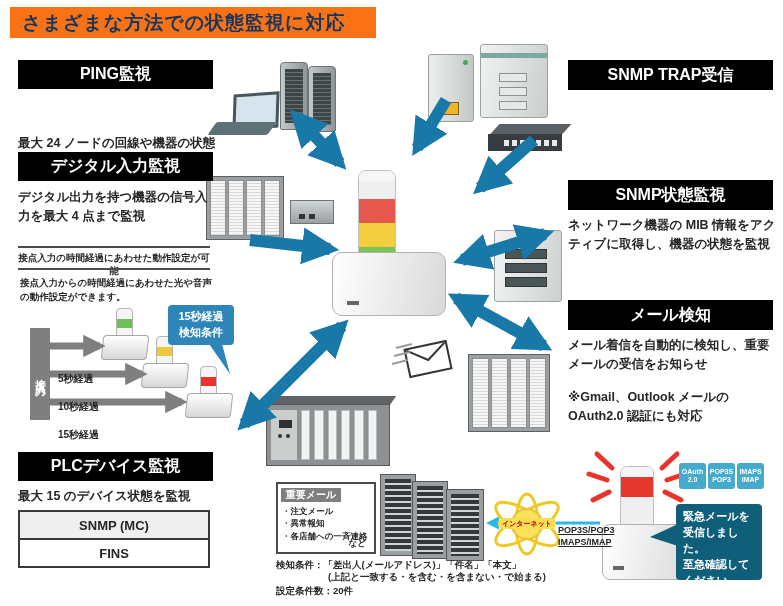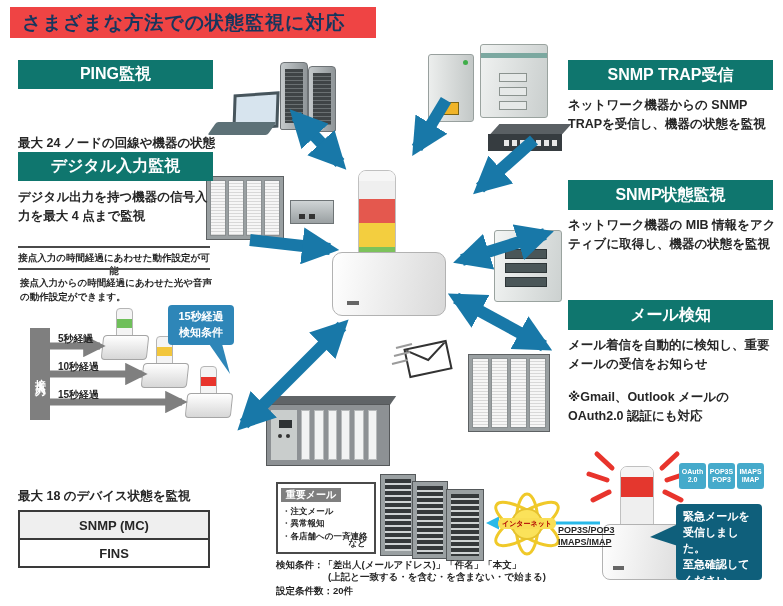--- a/index.html
+++ b/index.html
@@ -1,31 +1,31 @@
 <!DOCTYPE html>
 <html><head>
 <meta charset="utf-8">
 <style>
   html,body{margin:0;padding:0;background:#fff;}
   #canvas{position:relative;width:783px;height:606px;background:#fff;overflow:hidden;
           font-family:"Liberation Sans","DejaVu Sans",sans-serif;color:#262626;}
   .abs{position:absolute;}
   
-  .hdr{left:10px;top:7px;width:366px;height:31px;background:#ef4444;display:flex;align-items:center;
+  .hdr{left:10px;top:7px;width:366px;height:31px;background:#f97316;display:flex;align-items:center;
        padding-left:12px;box-sizing:border-box;z-index:6;}
   .hdr span{color:#17365D;font-weight:bold;font-size:19px;letter-spacing:1px;}
   
-  .ghead{background:#0f766e;color:#fff;font-weight:bold;display:flex;align-items:center;justify-content:center;z-index:6;}
+  .ghead{background:#000000;color:#fff;font-weight:bold;display:flex;align-items:center;justify-content:center;z-index:6;}
   .gh-l{left:18px;width:195px;height:29px;font-size:16px;}
   .gh-r{left:568px;width:205px;height:30px;font-size:16px;}
   .desc{font-size:12.5px;font-weight:600;line-height:1.55;z-index:6;}
   .rule{border-top:2px solid #4a4a4a;height:0;z-index:6;}
   .feat-title{font-size:9.5px;font-weight:bold;text-align:center;z-index:6;}
   .feat-desc{font-size:9.5px;font-weight:600;line-height:1.5;z-index:6;}
-  .steplab{font-size:10px;font-weight:bold;z-index:6;}
+  .steplab{font-size:10px;font-weight:bold;z-index:6;margin-top:40px;}
   
   .vbar{left:30px;top:328px;width:20px;height:92px;background:#7f7f7f;display:flex;align-items:center;justify-content:center;z-index:5;}
   .vbar span{writing-mode:vertical-rl;color:#fff;font-size:11px;font-weight:bold;letter-spacing:2px;}
   
   .mtower{width:54px;height:52px;z-index:4;}
   .mbase{position:absolute;left:2px;bottom:0;width:44px;height:23px;background:linear-gradient(#fff,#d7d7d7);
          border:1px solid #a5a5a5;border-radius:4px;transform:skewX(-6deg);}
   .mtube{position:absolute;left:16px;top:0;width:15px;height:32px;background:#f4f4f4;border:1px solid #b5b5b5;border-radius:4px 4px 0 0;}
   .mband{position:absolute;left:17px;top:11px;width:15px;height:9px;}
   .bnd-green{background:#6FBF5A;} .bnd-yellow{background:#F2C63C;} .bnd-red{background:#E8342C;}
@@ -199,30 +199,32 @@
     <div class="mtube"></div>
       <div class="mband bnd-red"></div>
       <div class="mbase"></div>
   </div>
 
   <div class="abs bubble">
     <div>15秒経過</div>
     <div>検知条件</div>
   </div>
 
-  <div class="abs desc" style="left:18px;top:487px;width:210px;">最大 18 のデバイス状態を監視</div>
+  <div class="abs ghead gh-l" style="top:452px;">
+    <span>PLCデバイス監視</span>
+  </div>
+  <div class="abs desc" style="left:18px;top:487px;width:210px;">最大 15 のデバイス状態を監視</div>
   <div class="abs ptable">
     <div class="prow">SNMP (MC)</div>
     <div class="prow">FINS</div>
   </div>
 
   <div class="abs ghead gh-r" style="top:60px;">
     <span>SNMP TRAP受信</span>
   </div>
-  <div class="abs desc" style="left:568px;top:96px;width:210px;">ネットワーク機器からの SNMP TRAPを受信し、機器の状態を監視</div>
 
   <div class="abs ghead gh-r" style="top:180px;">
     <span>SNMP状態監視</span>
   </div>
   <div class="abs desc" style="left:568px;top:216px;width:210px;">ネットワーク機器の MIB 情報をアクティブに取得し、機器の状態を監視</div>
 
   <div class="abs ghead gh-r" style="top:300px;">
     <span>メール検知</span>
   </div>
   <div class="abs desc" style="left:568px;top:336px;width:210px;">メール着信を自動的に検知し、重要メールの受信をお知らせ</div>

